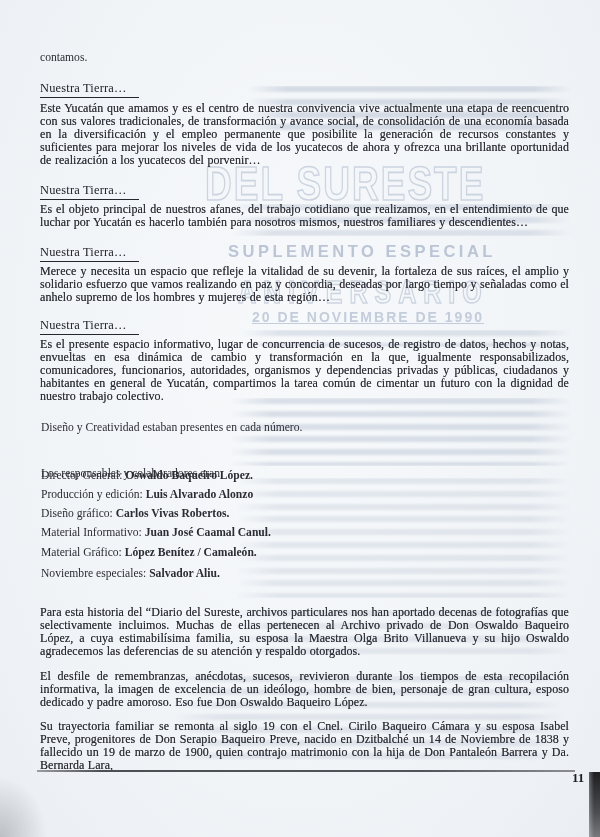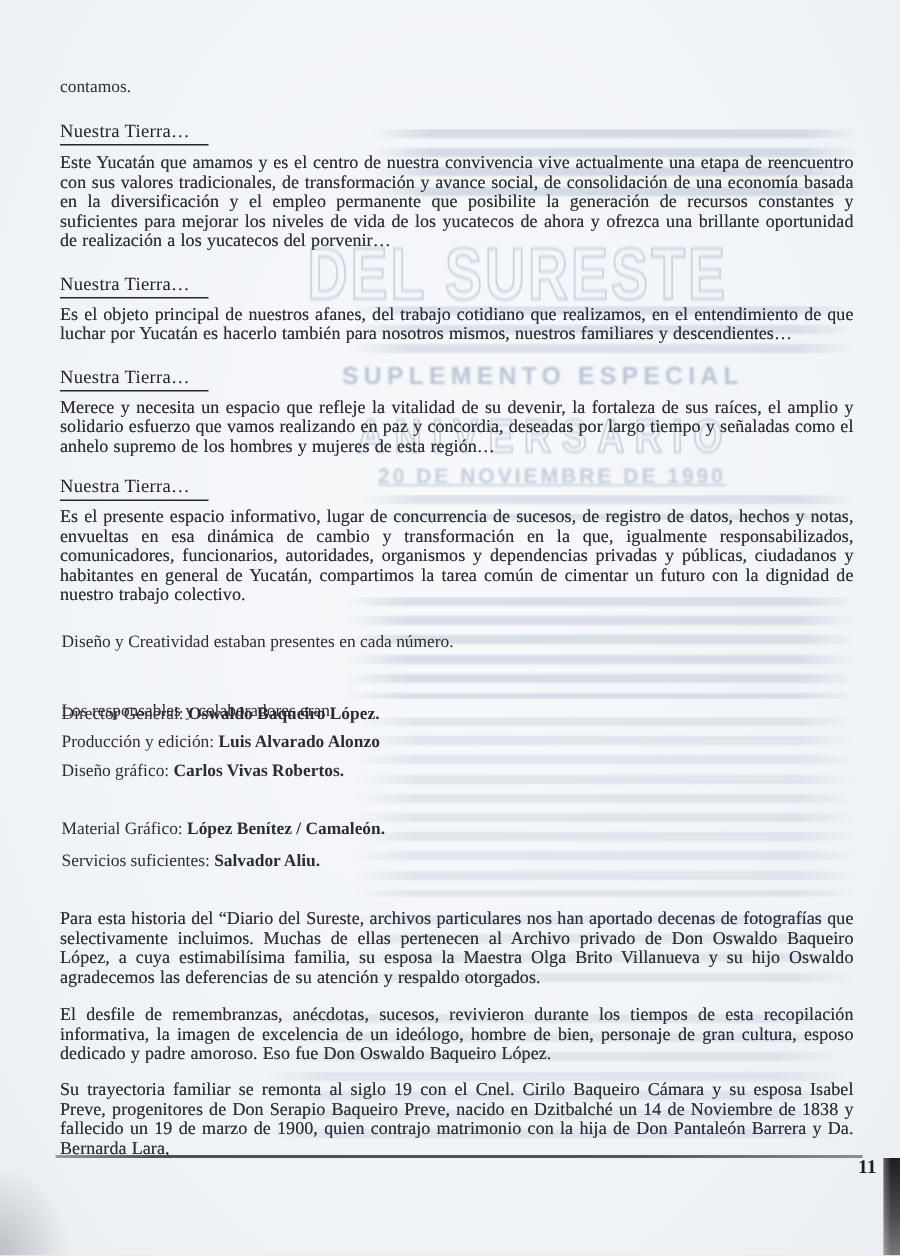--- a/index.html
+++ b/index.html
@@ -86,22 +86,23 @@
 
   <div class="abs" style="left:40px;top:315px;"><span class="heading">Nuestra Tierra…</span></div>
   <div class="abs para" style="top:338px;">Es el presente espacio informativo, lugar de concurrencia de sucesos, de registro de datos, hechos y notas, envueltas en esa dinámica de cambio y transformación en la que, igualmente responsabilizados, comunicadores, funcionarios, autoridades, organismos y dependencias privadas y públicas, ciudadanos y habitantes en general de Yucatán, compartimos la tarea común de cimentar un futuro con la dignidad de nuestro trabajo colectivo.</div>
 
   <div class="abs note" style="top:421px;">Diseño y Creatividad estaban presentes en cada número.</div>
   <div class="abs note" style="top:447px;margin-top:20px;">Los responsables y colaboradores eran:</div>
 
   <div class="abs credit" style="top:469px;"><span>Director General: </span><span class="nm">Oswaldo Baqueiro López.</span></div>
   <div class="abs credit" style="top:488px;"><span>Producción y edición: </span><span class="nm">Luis Alvarado Alonzo</span></div>
   <div class="abs credit" style="top:507px;"><span>Diseño gráfico: </span><span class="nm">Carlos Vivas Robertos.</span></div>
+  <div class="abs credit" style="top:526px;"><span>Material Informativo: </span><span class="nm">Juan José Caamal Canul.</span></div>
   <div class="abs credit" style="top:546px;"><span>Material Gráfico: </span><span class="nm">López Benítez / Camaleón.</span></div>
-  <div class="abs credit" style="top:567px;"><span>Servicios suficientes: </span><span class="nm">Salvador Aliu.</span></div>
+  <div class="abs credit" style="top:567px;"><span>Noviembre especiales: </span><span class="nm">Salvador Aliu.</span></div>
 
   <div class="abs para" style="top:606px;">Para esta historia del “Diario del Sureste, archivos particulares nos han aportado decenas de fotografías que selectivamente incluimos. Muchas de ellas pertenecen al Archivo privado de Don Oswaldo Baqueiro López, a cuya estimabilísima familia, su esposa la Maestra Olga Brito Villanueva y su hijo Oswaldo agradecemos las deferencias de su atención y respaldo otorgados.</div>
   <div class="abs para" style="top:670px;">El desfile de remembranzas, anécdotas, sucesos, revivieron durante los tiempos de esta recopilación informativa, la imagen de excelencia de un ideólogo, hombre de bien, personaje de gran cultura, esposo dedicado y padre amoroso. Eso fue Don Oswaldo Baqueiro López.</div>
   <div class="abs para" style="top:720px;">Su trayectoria familiar se remonta al siglo 19 con el Cnel. Cirilo Baqueiro Cámara y su esposa Isabel Preve, progenitores de Don Serapio Baqueiro Preve, nacido en Dzitbalché un 14 de Noviembre de 1838 y fallecido un 19 de marzo de 1900, quien contrajo matrimonio con la hija de Don Pantaleón Barrera y Da. Bernarda Lara,</div>
 
   <div class="abs rule"></div>
   <div class="abs pagenum">11</div>
   <div class="abs edge-band"></div>
   <div class="abs corner-shade"></div>
 </div>

